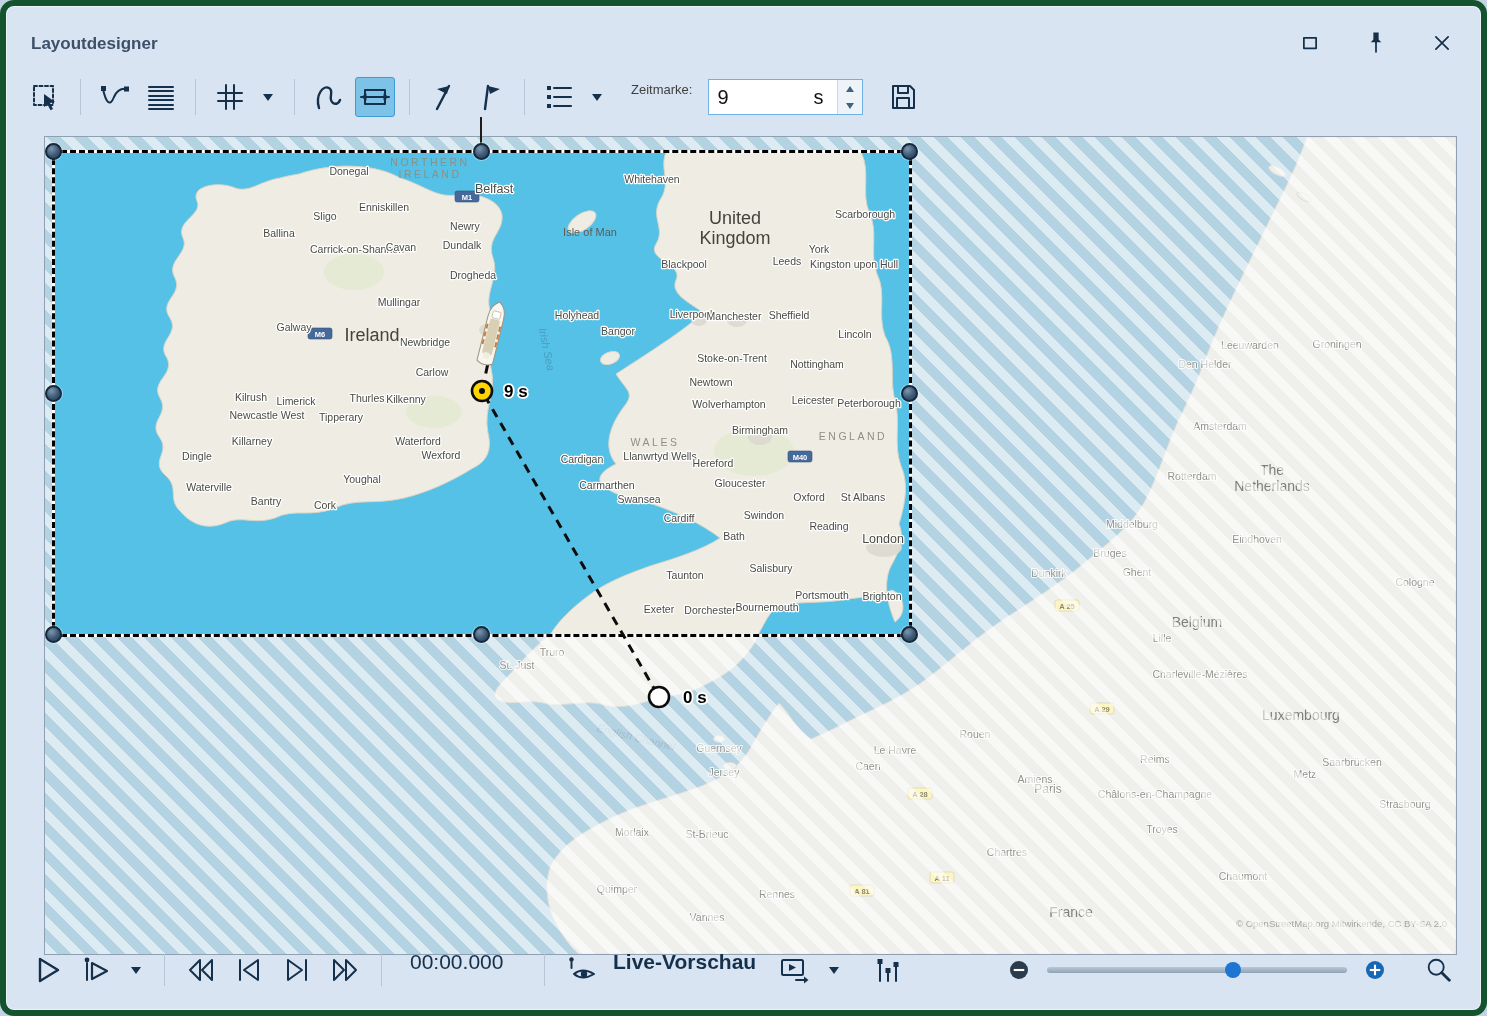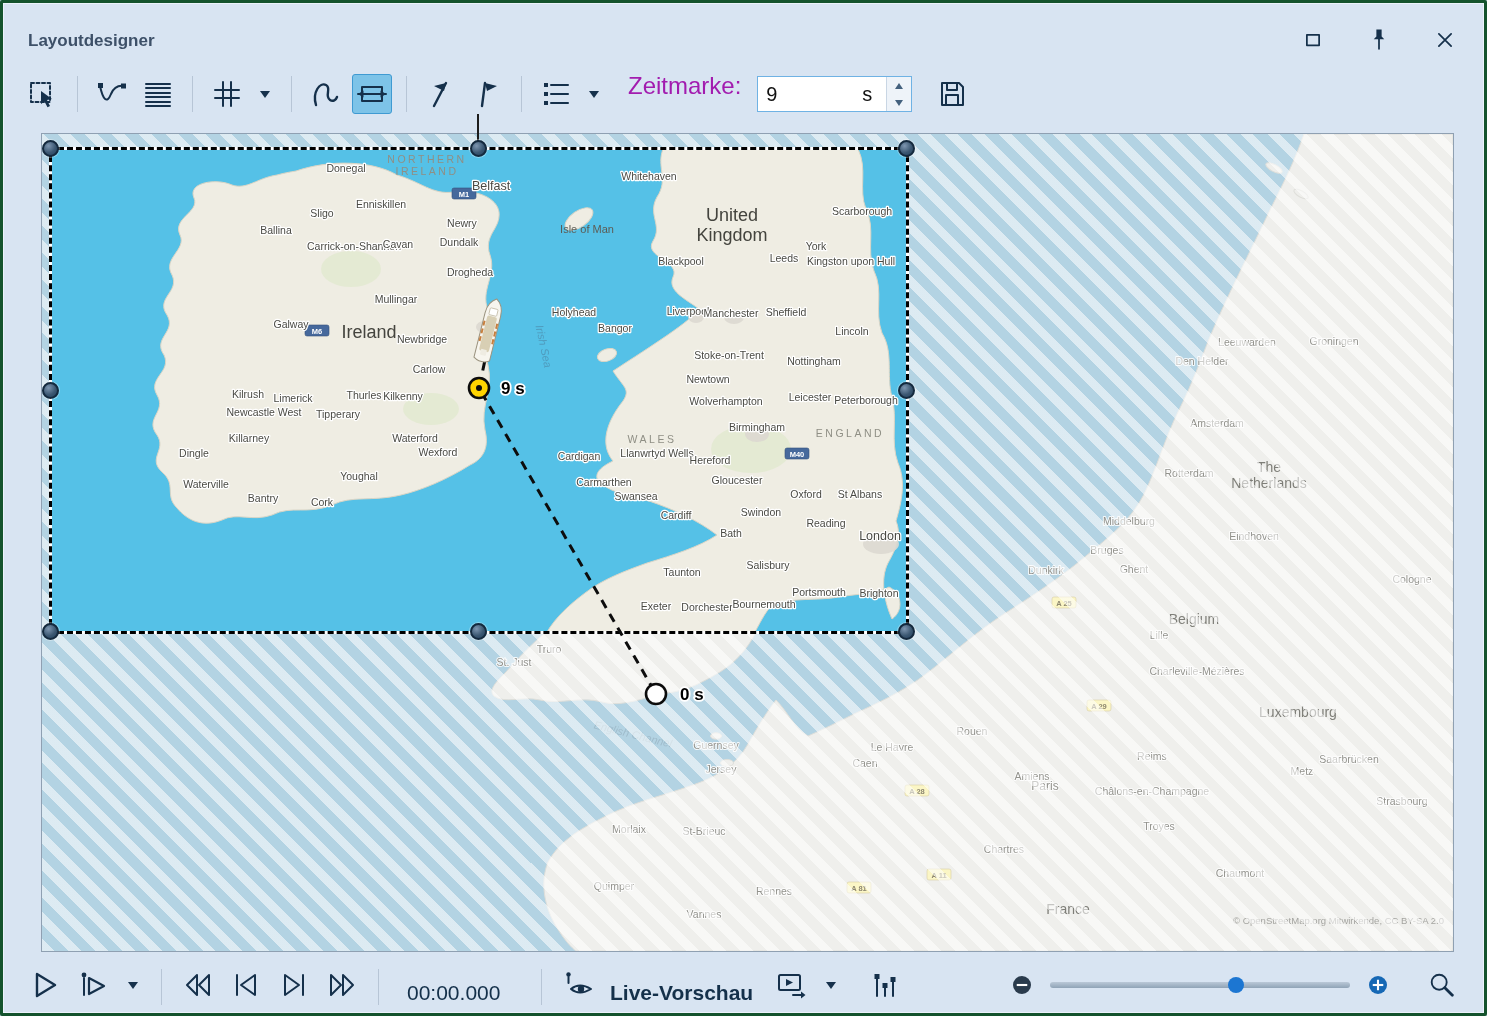--- a/index.html
+++ b/index.html
@@ -1,32 +1,32 @@
 <!DOCTYPE html>
 <html><head>
 <meta charset="utf-8">
 <style>
   html,body{margin:0;padding:0;}
   body{width:1487px;height:1016px;font-family:"Liberation Sans",sans-serif;background:#c4d3e4;position:relative;}
-  .window{position:absolute;inset:0;background:#d8e4f2;border:3px solid #14532d;border-radius:2px;overflow:hidden;box-shadow:inset 0 0 0 1px #ecf3fb;}
+  .window{position:absolute;inset:0;background:#d8e4f2;border:6px solid #14532d;border-radius:14px;overflow:hidden;box-shadow:inset 0 0 0 1px #ecf3fb;}
 
   
   .titlebar{position:absolute;top:0;left:0;right:0;height:62px;}
   .title{position:absolute;left:25px;top:28px;font-size:17px;font-weight:700;color:#3d5068;}
   .win-controls{position:absolute;right:22px;top:22px;display:flex;gap:32px;}
   .winbtn{width:34px;height:30px;background:none;border:none;padding:0;display:flex;align-items:center;justify-content:center;cursor:pointer;}
 
   
   .toolbar{position:absolute;left:20px;top:68px;right:20px;height:46px;display:flex;align-items:center;gap:6px;}
   .tbtn{width:40px;height:40px;border:1px solid transparent;background:none;border-radius:3px;display:flex;align-items:center;justify-content:center;padding:0;cursor:pointer;}
   .tbtn.active{background:#7dc3e8;border-color:#3f9ad2;}
   .tbtn.dd-btn{width:24px;}
   .sep{width:1px;height:36px;background:#b7c5d6;margin:0 8px;flex:none;}
   .dd{width:0;height:0;border-left:5.5px solid transparent;border-right:5.5px solid transparent;border-top:7px solid #16314c;}
-  .zeitmarke-label{font-size:24px;color:#a21caf;margin:0 10px 16px 16px;white-space:nowrap;}
+  .zeitmarke-label{font-size:13px;color:#404040;margin:0 10px 16px 16px;white-space:nowrap;}
   .spin-wrap{display:flex;align-items:stretch;height:34px;border:1px solid #6fb2e4;background:#fff;}
   .spin-value{width:88px;font-size:20px;color:#111;border:none;outline:none;padding:0 8px;font-family:"Liberation Sans",sans-serif;}
   .spin-unit{width:24px;font-size:20px;color:#111;display:flex;align-items:center;}
   .spinner{width:24px;border-left:1px solid #c9d6e4;display:flex;flex-direction:column;background:#eef3f9;}
   .spin-btn{flex:1;display:flex;align-items:center;justify-content:center;background:none;border:none;padding:0;cursor:pointer;}
   .arr-up{width:0;height:0;border-left:4.5px solid transparent;border-right:4.5px solid transparent;border-bottom:6px solid #44617e;}
   .arr-down{width:0;height:0;border-left:4.5px solid transparent;border-right:4.5px solid transparent;border-top:6px solid #44617e;}
   .save-btn{margin-left:14px;}
 
   
@@ -38,21 +38,21 @@
   .frame{position:absolute;left:9px;top:15px;width:856px;height:483px;z-index:3;}
   .frame::before{content:"";position:absolute;inset:-2px;border:3px solid #fff;pointer-events:none;z-index:2;}
   .frame::after{content:"";position:absolute;inset:-2px;border:3px dashed #000;pointer-events:none;z-index:3;}
   .frame-map{position:absolute;inset:0;}
   .route-svg{position:absolute;inset:0;pointer-events:none;z-index:4;}
   .handle{position:absolute;width:17px;height:17px;border-radius:50%;border:2px solid #152a3e;box-sizing:border-box;z-index:5;
     background:radial-gradient(circle at 35% 30%, #7e96b0, #3c5872 55%, #22405e);box-shadow:0 0 0 1px rgba(255,255,255,.35);}
   .connector{position:absolute;left:474px;top:111px;width:2px;height:37px;background:#1c1c1c;z-index:3;}
 
   
-  .transport{position:absolute;left:22px;right:22px;bottom:8px;height:52px;display:flex;align-items:flex-end;gap:8px;}
+  .transport{position:absolute;left:22px;right:22px;bottom:8px;height:52px;display:flex;align-items:flex-start;gap:8px;}
   .time-display{font-size:21px;color:#14304a;margin:0 12px;min-width:106px;}
   .live-label{font-size:21px;color:#14304a;margin-left:4px;white-space:nowrap;font-weight:bold;}
   .zoom-group{margin-left:auto;display:flex;align-items:center;gap:14px;}
   .slider{position:relative;width:300px;height:6px;background:linear-gradient(#bac8d7,#8fa3b6);border-radius:3px;}
   .slider-thumb{position:absolute;top:50%;width:16px;height:16px;border-radius:50%;background:#1c76d2;transform:translate(-50%,-50%);}
 
   
   .icon{stroke:#15304b;stroke-width:2;fill:none;stroke-linecap:round;stroke-linejoin:round;}
   .icon .fill{fill:#15304b;stroke:none;}
 

